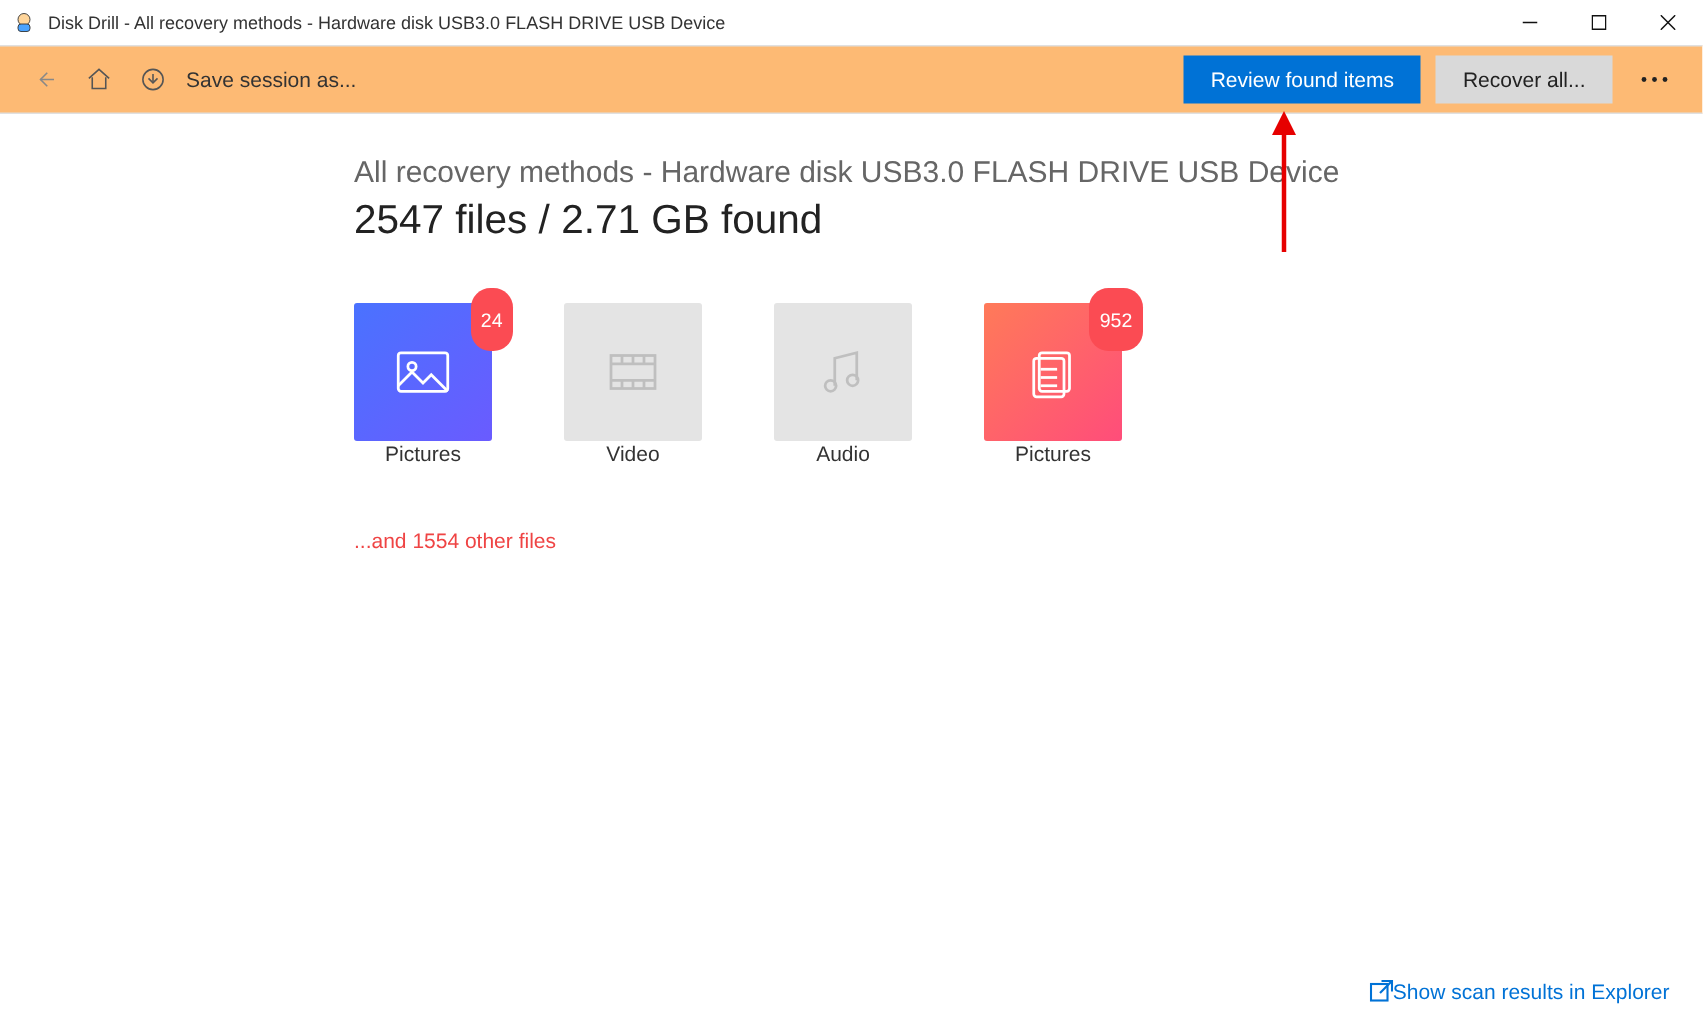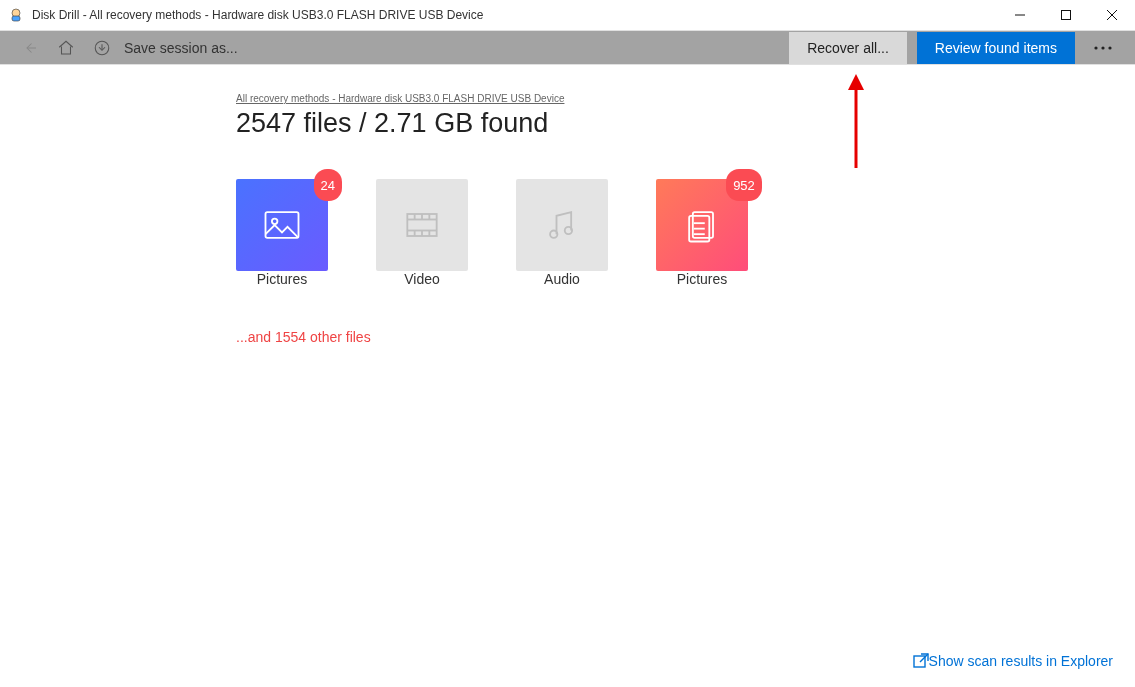--- a/index.html
+++ b/index.html
@@ -7,41 +7,41 @@
 
   
   .titlebar { height: 30px; display: flex; align-items: center; padding: 0 0 0 8px; background: #fff; }
   .titlebar .appicon { width: 16px; height: 16px; margin-right: 8px; display:inline-flex; }
   .titlebar .title { font-size: 12px; color: #333; flex: 1; }
   .win-controls { display: flex; height: 30px; }
   .win-btn { width: 46px; height: 30px; display: flex; align-items: center; justify-content: center; background: #fff; }
   .win-btn svg { width: 10px; height: 10px; }
 
   
-  .toolbar { height: 35px; background: #a3a3a3; display: flex; align-items: center; padding: 0 12px 0 12px; border-top: 1px solid #e0e0e0; border-bottom: 1px solid #e0e0e0;}
+  .toolbar { height: 46px; background: #fdba74; display: flex; align-items: center; padding: 0 12px 0 12px; border-top: 1px solid #e0e0e0; border-bottom: 1px solid #e0e0e0;}
   .tool-icon { width: 36px; height: 36px; display: flex; align-items: center; justify-content: center; color: #555; }
   .tool-icon svg { width: 18px; height: 18px; stroke: #555; fill: none; stroke-width: 1.4; }
   .save-session { font-size: 14px; color: #333; margin-left: 4px; }
   .spacer { flex: 1; }
   .btn { height: 32px; padding: 0 18px; font-size: 14px; display: inline-flex; align-items: center; justify-content: center; margin-left: 10px; border: none; cursor: pointer; }
   .btn-primary { background: #0072d6; color: #fff; }
   .btn-secondary { background: #d9d9d9; color: #222; }
   .more-btn { width: 40px; height: 32px; display:flex; align-items:center; justify-content:center; margin-left: 8px;}
   .more-btn svg { width: 18px; height: 4px; }
 
   
   .content { padding: 28px 40px 0 236px; }
-  .subtitle { font-size: 10px; color: #666; font-weight: 400; text-decoration: underline; }
+  .subtitle { font-size: 20px; color: #666; font-weight: 400; }
   .headline { font-size: 27px; color: #222; font-weight: 400; margin-top: 4px; }
   .categories { display: flex; gap: 48px; margin-top: 40px; }
   .cat { display: flex; flex-direction: column; align-items: center; position: relative; cursor:pointer; }
   .tile { width: 92px; height: 92px; border-radius: 2px; display:flex; align-items:center; justify-content:center; }
   .tile svg { width: 44px; height: 44px; }
   .cat-label { font-size: 14px; color: #333; }
-  .badge { position: absolute; top: -10px; right: -14px; min-width: 26px; height: 32px; border-radius: 13px; background: #fb4b53; color: #fff; font-size: 13px; display:flex; align-items:center; justify-content:center; padding: 0 7px; }
+  .badge { position: absolute; top: -10px; right: -14px; min-width: 26px; height: 42px; border-radius: 13px; background: #fb4b53; color: #fff; font-size: 13px; display:flex; align-items:center; justify-content:center; padding: 0 7px; }
   .badge.wide { min-width: 36px; }
   .tile-pictures { background: linear-gradient(135deg,#4a72ff,#6a5bff); }
   .tile-grey { background: #e4e4e4; }
   .tile-documents { background: linear-gradient(135deg,#ff7a59,#ff4d7a); }
   .tile-archives { background: #2aaef5; }
   .other-files { font-size: 14px; color: #ef4444; margin-top: 42px; }
 
   
   .arrow { position: absolute; left: 846px; top: 74px; }
 
@@ -95,22 +95,22 @@
   </div>
   <div class="tool-icon">
     <svg viewBox="0 0 24 24">
         <circle cx="12" cy="12" r="9"></circle>
         <path d="M12 7v7"></path>
         <path d="M8 11l4 4 4-4"></path>
       </svg>
   </div>
   <span class="save-session">Save session as...</span>
   <div class="spacer"></div>
+  <button class="btn btn-primary">Review found items</button>
   <button class="btn btn-secondary">Recover all...</button>
-  <button class="btn btn-primary">Review found items</button>
   <div class="more-btn">
     <svg viewBox="0 0 18 4">
         <circle cx="2" cy="2" r="1.6" fill="#222"></circle>
         <circle cx="9" cy="2" r="1.6" fill="#222"></circle>
         <circle cx="16" cy="2" r="1.6" fill="#222"></circle>
       </svg>
   </div>
 </div>
 
 <div class="content">

